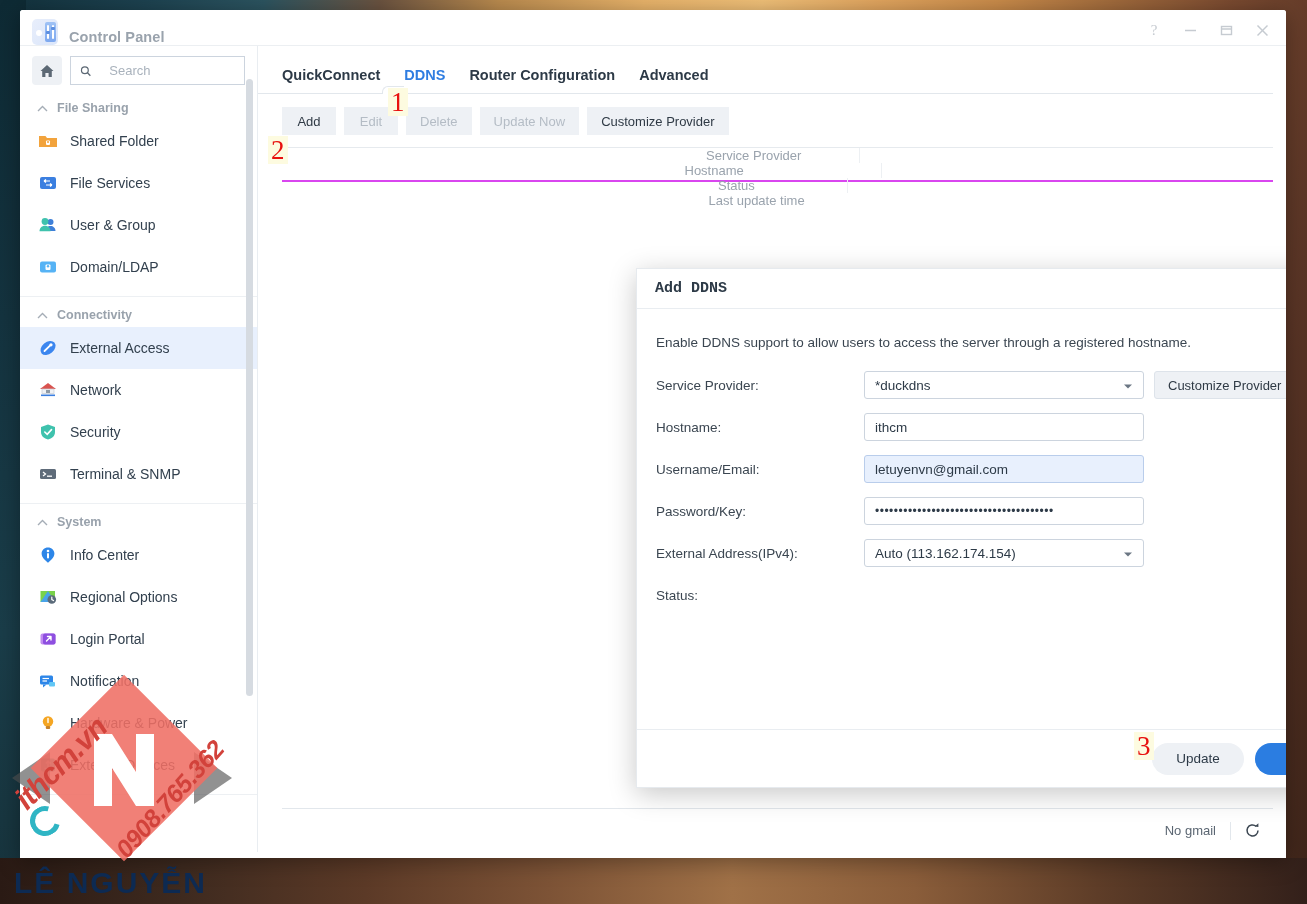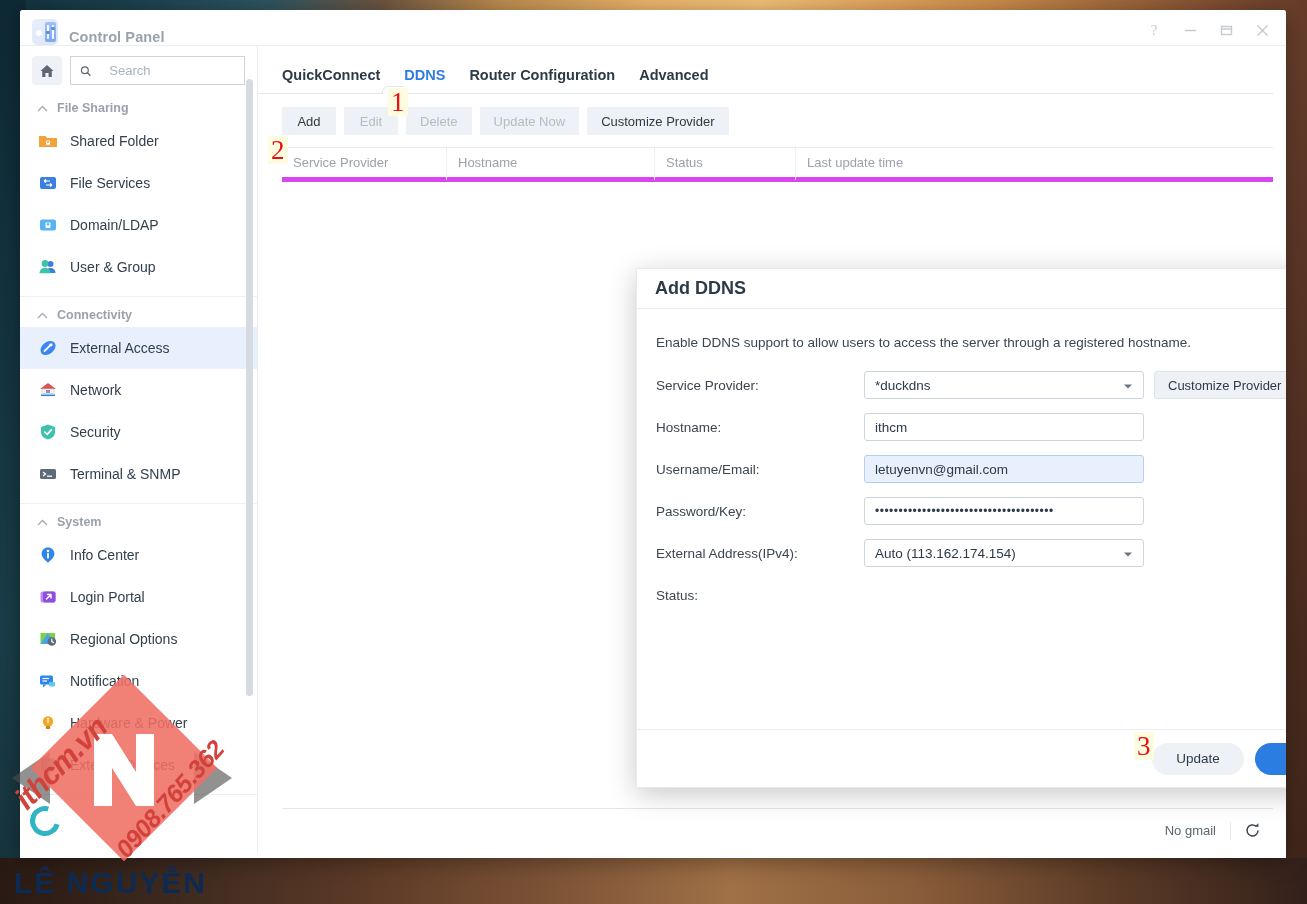--- a/index.html
+++ b/index.html
@@ -125,21 +125,21 @@
   }
   .toolbar { display: flex; gap: 8px; padding: 13px 0 12px 24px; }
   .tb-btn {
     min-width: 54px; height: 28px; border-radius: 0; background: #eef1f5;
     display: flex; align-items: center; justify-content: center; padding: 0 14px;
     font-size: 13px; color: #2f3a45;
   }
   .tb-btn.disabled { color: #b4bcc5; }
 
   .table-wrap { margin: 0 13px 0 24px; border-top: 1px solid #e6eaee; }
-  .thead { display: flex; height: 34px; align-items: center; border-bottom: 5px solid #d946ef; }
+  .thead { display: flex; height: 34px; align-items: center; border-bottom: 2px solid #d946ef; flex-direction: column; }
   .th {
     font-size: 13px; color: #9aa3ad; padding-left: 11px; height: 34px;
     display: flex; align-items: center; border-right: 1px solid #edf0f3;
   }
   .th.last { border-right: none; text-align: center; }
   .th-menu {
     width: 28px; display: flex; align-items: center; justify-content: center;
     color: #9aa3ad; font-size: 15px; letter-spacing: 0; height: 34px;
   }
 
@@ -155,21 +155,21 @@
   
   .modal {
     position: absolute; left: 378px; top: 222px; width: 760px; height: 520px;
     background: #fff; box-shadow: 0 6px 26px rgba(0,0,0,.22); border: 1px solid #e6eaee;
     display: flex; flex-direction: column; z-index: 30;
   }
   .modal-head {
     height: 40px; display: flex; align-items: center; padding: 0 12px 0 18px;
     border-bottom: 1px solid #e9edf1;
   }
-  .modal-title { font-size: 18px; font-weight: bold; color: #2d3a47; }
+  .modal-title { font-size: 15px; font-weight: bold; color: #2d3a47; font-family: Liberation Mono, monospace; }
   .modal-body { flex: 1; padding: 26px 24px 0 19px; }
   .intro { font-size: 13.5px; color: #3b4651; margin-bottom: 18px; padding-left: 0; }
   .frow { display: flex; align-items: center; height: 34px; margin-bottom: 8px; }
   .flabel { width: 208px; font-size: 13.5px; color: #3b4651; flex: none; }
   .fctrl { display: flex; align-items: center; gap: 10px; }
   .inp {
     width: 280px; height: 28px; border: 1px solid #ccd4de; border-radius: 3px;
     display: flex; align-items: center; padding: 0 10px; font-size: 13.5px; color: #2d3a47;
     background: #fff;
     gap: 42px;
@@ -323,37 +323,37 @@
                 <rect x="3" y="5" width="16" height="12" rx="2" fill="#3b7fe0"></rect>
                 <path d="M7 9 L13 9 M7 9 L9 7.5 M7 9 L9 10.5" stroke="#fff" stroke-width="1.2" fill="none"></path>
                 <path d="M15 13 L9 13 M15 13 L13 11.5 M15 13 L13 14.5" stroke="#fff" stroke-width="1.2" fill="none"></path>
               </svg>
           </span>
           <span class="nav-label">File Services</span>
         </div>
         <div class="nav-item">
           <span class="ic">
             <svg width="22" height="22" viewBox="0 0 22 22">
-                <rect x="3" y="5.5" width="16" height="11" rx="2" fill="#56b3f5"></rect>
-                <rect x="8.5" y="8.5" width="5" height="5.5" rx="1" fill="#fff"></rect>
-                <circle cx="11" cy="10.3" r="1.2" fill="#56b3f5"></circle>
-              </svg>
-          </span>
-          <span class="nav-label">Domain/LDAP</span>
-        </div>
-        <div class="nav-item">
-          <span class="ic">
-            <svg width="22" height="22" viewBox="0 0 22 22">
                 <circle cx="13.5" cy="8" r="3" fill="#3e7fd8"></circle>
                 <path d="M8.5 17 c0-3 2.3-5 5-5 s5 2 5 5z" fill="#3e7fd8"></path>
                 <circle cx="8" cy="7.5" r="3.4" fill="#3fc2ad"></circle>
                 <path d="M2.5 17.2 c0-3.3 2.5-5.5 5.5-5.5 s5.5 2.2 5.5 5.5z" fill="#3fc2ad"></path>
               </svg>
           </span>
           <span class="nav-label">User &amp; Group</span>
+        </div>
+        <div class="nav-item">
+          <span class="ic">
+            <svg width="22" height="22" viewBox="0 0 22 22">
+                <rect x="3" y="5.5" width="16" height="11" rx="2" fill="#56b3f5"></rect>
+                <rect x="8.5" y="8.5" width="5" height="5.5" rx="1" fill="#fff"></rect>
+                <circle cx="11" cy="10.3" r="1.2" fill="#56b3f5"></circle>
+              </svg>
+          </span>
+          <span class="nav-label">Domain/LDAP</span>
         </div>
 
         <div class="nav-sep"></div>
 
         <div class="group-head">
           <svg width="11" height="7" viewBox="0 0 11 7">
               <path d="M1 6 L5.5 1.5 L10 6" fill="none" stroke="#a5adb6" stroke-width="1.4"></path>
             </svg>
           <span>Connectivity</span>
         </div>
@@ -412,37 +412,37 @@
                 <path d="M11 3.5 c3.6 0 6.4 2.7 6.4 6.1 0 4-4.2 7.5-6.4 9.2 -2.2-1.7-6.4-5.2-6.4-9.2 0-3.4 2.8-6.1 6.4-6.1z" fill="#2d86e8"></path>
                 <circle cx="11" cy="7" r="1.3" fill="#fff"></circle>
                 <rect x="10" y="9" width="2" height="5.4" rx="1" fill="#fff"></rect>
               </svg>
           </span>
           <span class="nav-label">Info Center</span>
         </div>
         <div class="nav-item">
           <span class="ic">
             <svg width="22" height="22" viewBox="0 0 22 22">
-                <rect x="3.5" y="5.5" width="15" height="11" rx="2" fill="#c08af0"></rect>
-                <rect x="6" y="5.5" width="12.5" height="11" rx="2" fill="#8e4fe0"></rect>
-                <path d="M9.5 13 L14 8.5 M14 8.5 L10.5 8.5 M14 8.5 L14 12" stroke="#fff" stroke-width="1.4" fill="none" stroke-linecap="round"></path>
-              </svg>
-          </span>
-          <span class="nav-label">Login Portal</span>
-        </div>
-        <div class="nav-item">
-          <span class="ic">
-            <svg width="22" height="22" viewBox="0 0 22 22">
                 <path d="M3.5 5 L18 5 L18 16 L3.5 16 Z" fill="#7ad24a"></path>
                 <path d="M3.5 16 L11 5 L18 16 Z" fill="#4aa3e8"></path>
                 <circle cx="14.8" cy="13.5" r="4.3" fill="#5b6b7a"></circle>
                 <path d="M14.8 11.2 L14.8 13.6 L16.5 14.6" stroke="#fff" stroke-width="1.2" fill="none" stroke-linecap="round"></path>
               </svg>
           </span>
           <span class="nav-label">Regional Options</span>
+        </div>
+        <div class="nav-item">
+          <span class="ic">
+            <svg width="22" height="22" viewBox="0 0 22 22">
+                <rect x="3.5" y="5.5" width="15" height="11" rx="2" fill="#c08af0"></rect>
+                <rect x="6" y="5.5" width="12.5" height="11" rx="2" fill="#8e4fe0"></rect>
+                <path d="M9.5 13 L14 8.5 M14 8.5 L10.5 8.5 M14 8.5 L14 12" stroke="#fff" stroke-width="1.4" fill="none" stroke-linecap="round"></path>
+              </svg>
+          </span>
+          <span class="nav-label">Login Portal</span>
         </div>
         <div class="nav-item">
           <span class="ic">
             <svg width="22" height="22" viewBox="0 0 22 22">
                 <rect x="3" y="5.5" width="13" height="9" rx="1.5" fill="#2d86e8"></rect>
                 <path d="M6 14.5 L6 17.5 L9.5 14.5 Z" fill="#2d86e8"></path>
                 <line x1="5.5" y1="8.5" x2="12" y2="8.5" stroke="#fff" stroke-width="1.2"></line>
                 <line x1="5.5" y1="11" x2="10" y2="11" stroke="#fff" stroke-width="1.2"></line>
                 <rect x="12" y="12" width="6" height="4.5" rx="1" fill="#62c7f5"></rect>
               </svg>

